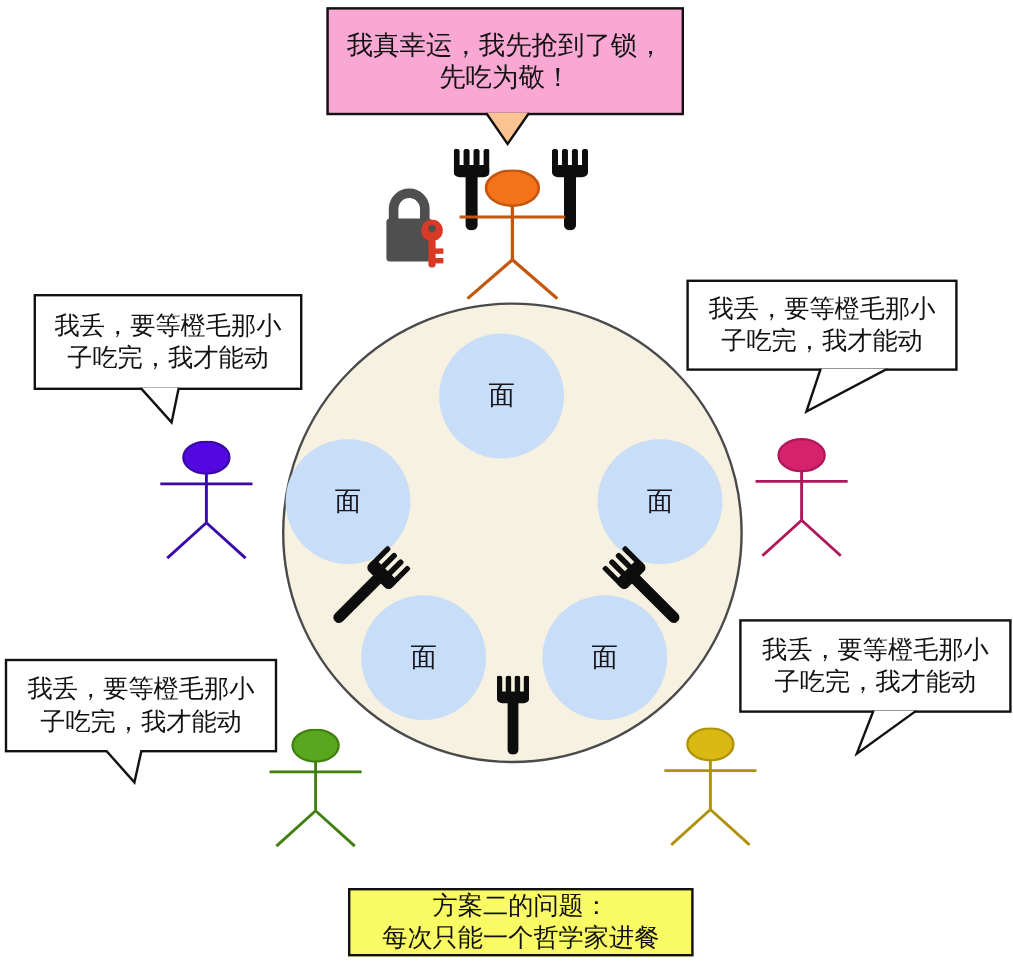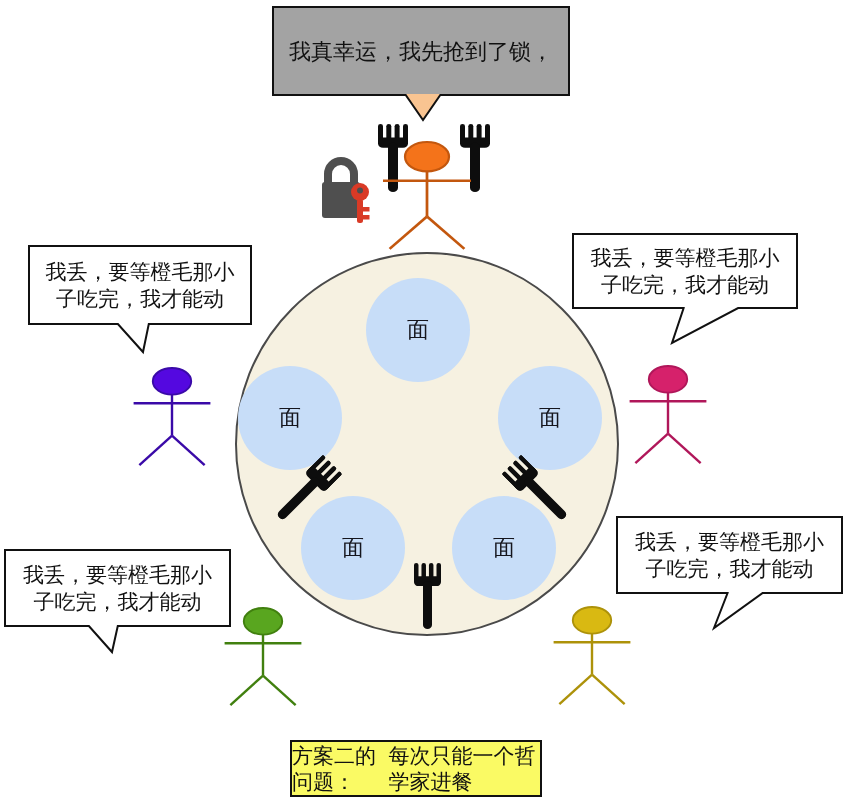--- a/index.html
+++ b/index.html
@@ -6,38 +6,38 @@
   .stage {
     position:relative; width:844px; height:803px; background:#ffffff;
     font-family:"Liberation Sans", sans-serif; overflow:hidden; color:#111;
   }
   .bubble {
     position:absolute; box-sizing:border-box; border:2px solid #111;
     background:#ffffff; display:flex; flex-direction:column;
     align-items:center; justify-content:center; text-align:center;
     font-size:21px; line-height:27px; z-index:6;
   }
-  .bubble.orange { background:#a3a3a3; font-size:22px; line-height:27px; }
+  .bubble.orange { background:#f9a8d4; font-size:22px; line-height:27px; }
   .tail { position:absolute; z-index:7; }
   .table-circle {
     position:absolute; left:235px; top:252px; width:380px; height:380px;
     border-radius:50%; background:#F6F1E1; border:2px solid #4a4a4a; z-index:1;
   }
   .bowl {
     position:absolute; width:104px; height:104px; border-radius:50%;
     background:#C7DDF8; display:flex; align-items:center; justify-content:center;
     font-size:22px; color:#15151d; z-index:2;
   }
   .fork { position:absolute; z-index:3; }
   .figure { position:absolute; z-index:4; }
   .icon { position:absolute; z-index:5; }
   .caption {
-    position:absolute; left:290px; top:740px; width:252px; height:57px;
+    position:absolute; left:290px; top:740px; width:288px; height:57px;
     box-sizing:border-box; border:2px solid #111; background:#FAFA64;
-    display:flex; flex-direction:row; align-items:center; justify-content:center;
+    display:flex; flex-direction:column; align-items:center; justify-content:center;
     font-size:21px; line-height:26px; z-index:6;
   }
 </style>
 </head>
 <body>
 
 <div class="stage">
 
   <svg width="0" height="0" style="position:absolute" aria-hidden="true">
     <defs>
@@ -56,20 +56,21 @@
         <line x1="50" y1="29" x2="50" y2="72" style="stroke:var(--line);stroke-width:2.5"></line>
         <line x1="10" y1="38" x2="90" y2="38" style="stroke:var(--line);stroke-width:2.5"></line>
         <line x1="50" y1="72" x2="16" y2="103" style="stroke:var(--line);stroke-width:2.5"></line>
         <line x1="50" y1="72" x2="84" y2="103" style="stroke:var(--line);stroke-width:2.5"></line>
       </symbol>
     </defs>
   </svg>
 
   <div class="bubble orange" style="left:272px; top:6px; width:298px; height:90px;">
     <span>我真幸运，我先抢到了锁，</span>
+    <span>先吃为敬！</span>
   </div>
   <svg class="tail" style="left:403px; top:94px;" width="40" height="28">
     <polygon points="2,0 38,0 20,26" fill="#F9C491"></polygon>
     <polyline points="2,0 20,26 38,0" fill="none" stroke="#111" stroke-width="2"></polyline>
   </svg>
 
   <svg class="fork" style="left:378px; top:124px;" width="30" height="68" viewBox="0 0 30 80" preserveAspectRatio="none">
       <use href="#fork-shape"></use>
     </svg>
   <svg class="fork" style="left:460px; top:124px;" width="30" height="68" viewBox="0 0 30 80" preserveAspectRatio="none">

